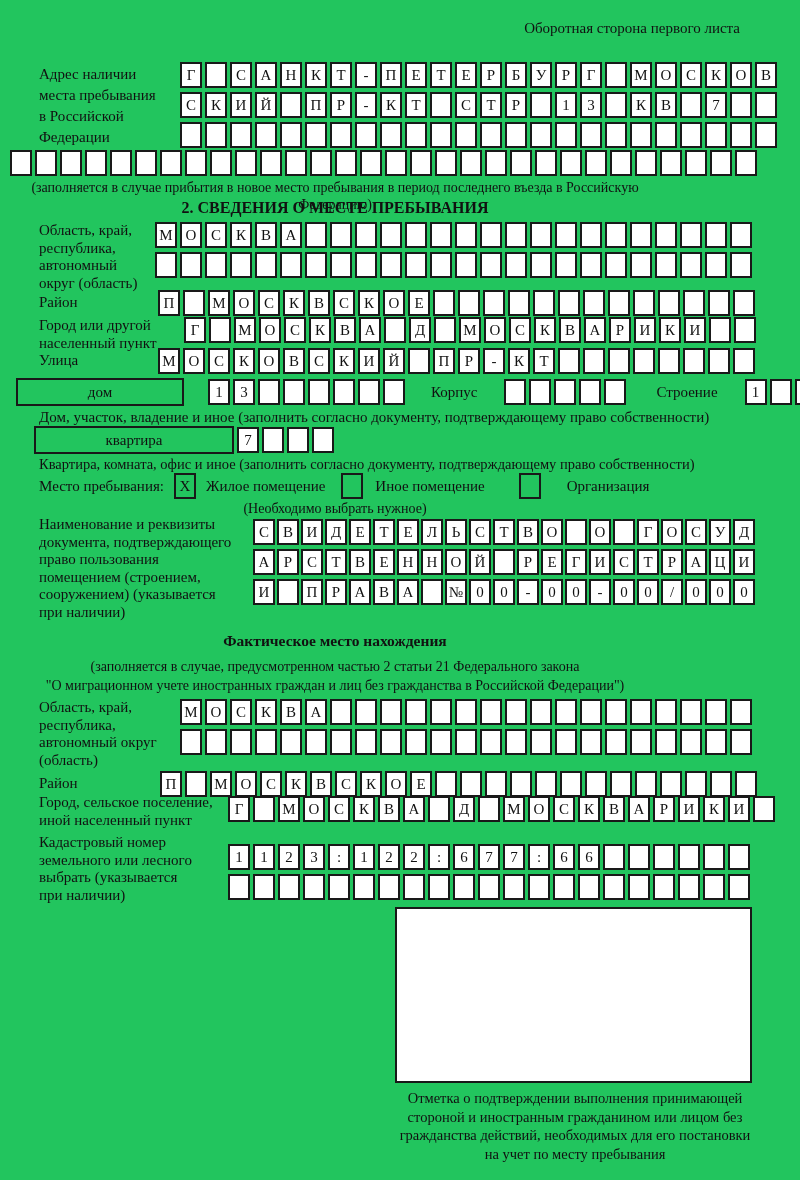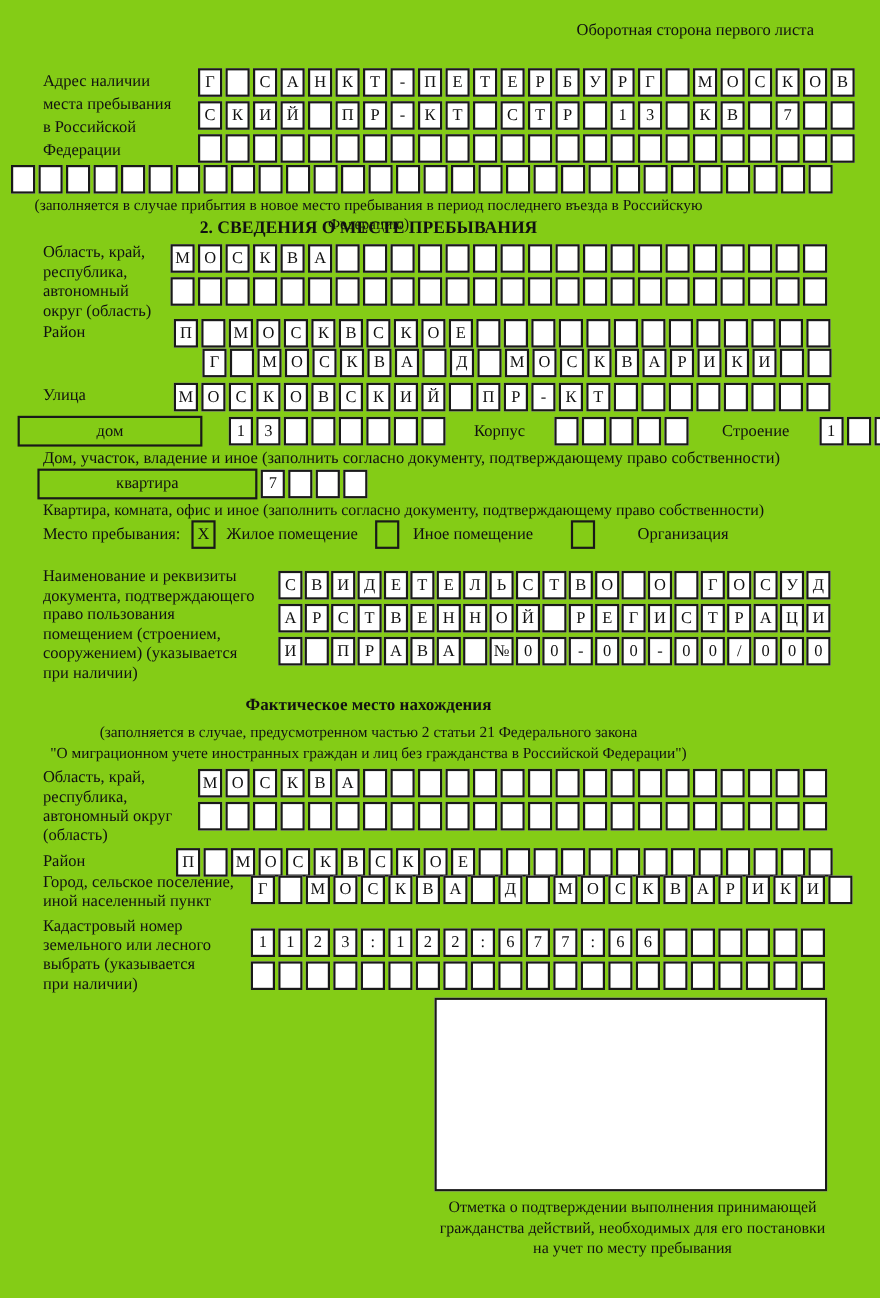--- a/index.html
+++ b/index.html
@@ -1,16 +1,16 @@
 <!DOCTYPE html>
 <html><head>
 <meta charset="utf-8">
 <style>
   html,body{margin:0;padding:0;background:#fff;}
-  .page{position:relative;width:800px;height:1180px;background:#84cc16;
+  .page{position:relative;width:800px;height:1180px;background:#22c55e;
         font-family:"Liberation Serif","DejaVu Serif",serif;color:#111;overflow:hidden;}
   .row{position:absolute;display:flex;}
   .cgroup{display:flex;flex:0 0 auto;}
   .cell{width:22px;height:26px;border:2px solid #191919;box-sizing:border-box;margin-right:3px;
         display:flex;align-items:center;justify-content:center;font-size:15px;flex:0 0 auto;
         background:#fff;}
   .tight .cell{margin-right:2px;}
   .lbl{position:absolute;font-size:15px;line-height:17.5px;}
   .lbl.wide{line-height:21px;}
   .note{position:absolute;font-size:14px;line-height:17px;}
@@ -233,20 +233,24 @@
       <span class="cell"></span>
       <span class="cell"></span>
       <span class="cell"></span>
       <span class="cell"></span>
       <span class="cell"></span>
       <span class="cell"></span>
       <span class="cell"></span>
       <span class="cell"></span>
     </div>
 
+  <div class="lbl" style="left:39px;top:317px;">
+    <div>Город или другой</div>
+    <div>населенный пункт</div>
+  </div>
   <div class="row" style="left:184px;top:317px;">
       <span class="cell">Г</span>
       <span class="cell"></span>
       <span class="cell">М</span>
       <span class="cell">О</span>
       <span class="cell">С</span>
       <span class="cell">К</span>
       <span class="cell">В</span>
       <span class="cell">А</span>
       <span class="cell"></span>
@@ -339,22 +343,23 @@
   </div>
   <div class="note" style="left:39px;top:456px;font-size:14.5px;">Квартира, комната, офис и иное (заполнить согласно документу, подтверждающему право собственности)</div>
 
   <div class="flexrow" style="left:39px;top:473px;text-align:center;">
     <span class="lab">Место пребывания:</span>
     <span class="cbox" style="margin-left:10px;">X</span>
     <span class="lab" style="margin-left:10px;">Жилое помещение</span>
     <span class="cbox" style="margin-left:16px;"></span>
     <span class="lab" style="margin-left:12px;">Иное помещение</span>
     <span class="cbox" style="margin-left:34px;"></span>
-    <span class="lab" style="margin-left:39px;">Организация</span>
-  </div>
+    <span class="lab" style="margin-left:26px;">Организация</span>
+  </div>
+  <div class="note" style="left:170px;top:500px;width:330px;text-align:center;">(Необходимо выбрать нужное)</div>
 
   <div class="lbl" style="left:39px;top:516px;">
     <div>Наименование и реквизиты</div>
     <div>документа, подтверждающего</div>
     <div>право пользования</div>
     <div>помещением (строением,</div>
     <div>сооружением) (указывается</div>
     <div>при наличии)</div>
   </div>
   <div class="row tight" style="left:253px;top:519px;">
@@ -594,17 +599,18 @@
       <span class="cell"></span>
       <span class="cell"></span>
       <span class="cell"></span>
       <span class="cell"></span>
       <span class="cell"></span>
     </div>
 
   <div class="bigbox" style="left:395px;top:907px;width:357px;height:176px;"></div>
   <div class="caption" style="left:350px;top:1089px;width:450px;">
     <div>Отметка о подтверждении выполнения принимающей</div>
+    <div>стороной и иностранным гражданином или лицом без</div>
     <div>гражданства действий, необходимых для его постановки</div>
     <div>на учет по месту пребывания</div>
   </div>
 
 </div>
 
 </body></html>

